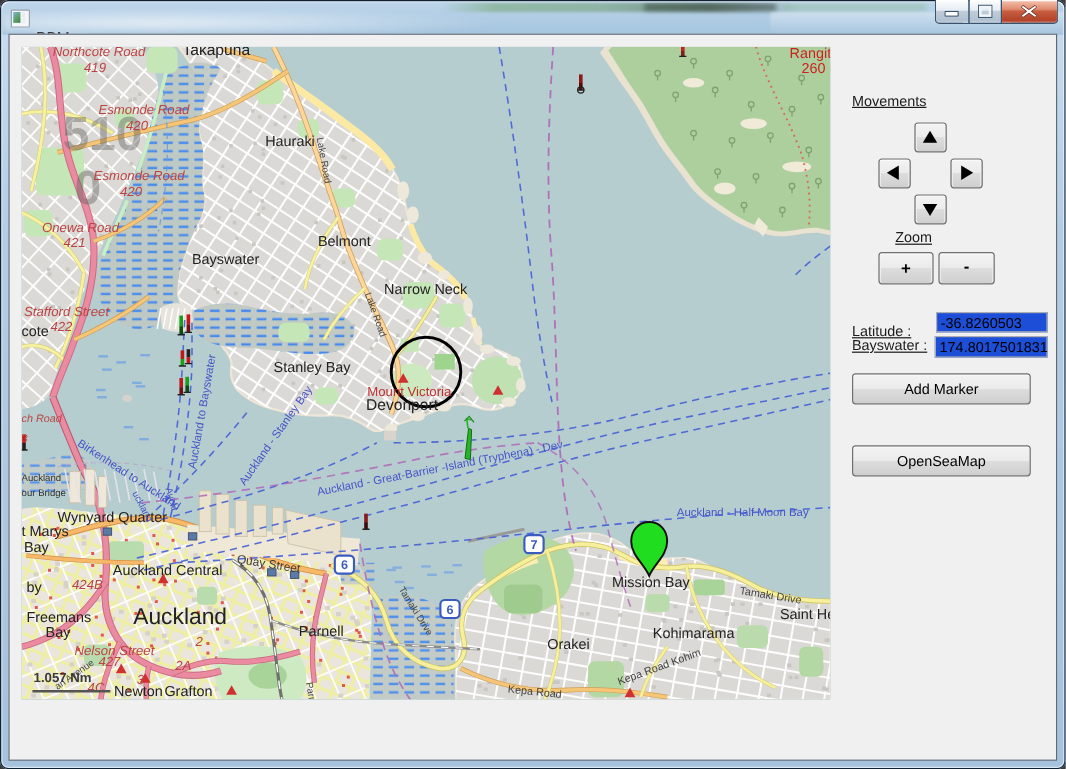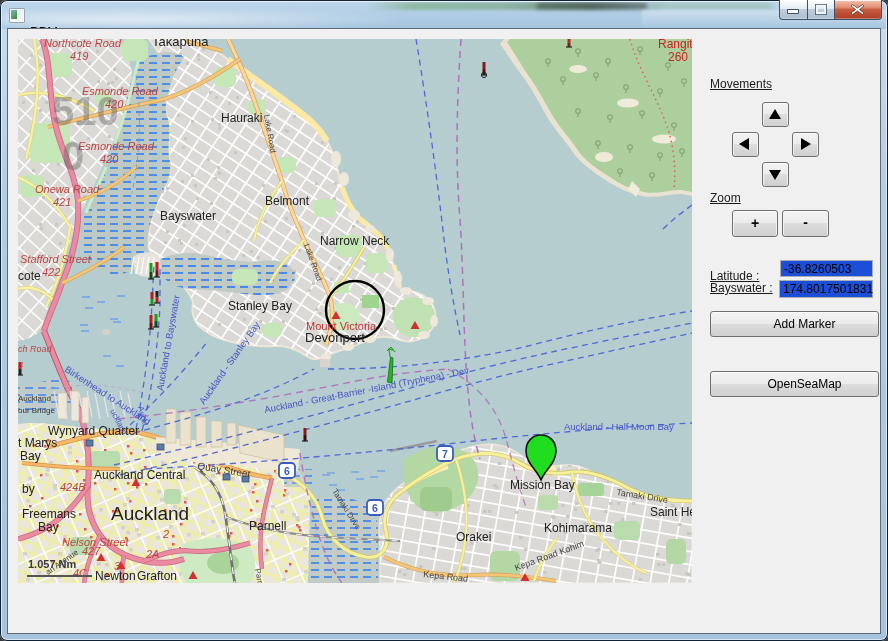--- a/index.html
+++ b/index.html
@@ -33,21 +33,21 @@
   .lab{position:absolute;font-size:12px;color:#1b1b1b;text-decoration:underline;}
   .win-btn{position:absolute;border:1px solid #707070;border-radius:3px;
     background:linear-gradient(180deg,#f3f3f3 0%,#ebebeb 49%,#dddddd 50%,#cfcfcf 100%);
     box-shadow:inset 0 1px 0 #fcfcfc, inset 1px 0 0 #f2f2f2, inset -1px 0 0 #f2f2f2;}
   .tri{position:absolute;width:0;height:0;}
   .zbtn{font-size:14px;font-weight:bold;color:#000;text-align:center;}
   .tbox{position:absolute;background:#1d4ed8;border:1px solid #abadb3;font-size:12px;color:#000;padding:1px 0 0 3px;}
   .pbtn{position:absolute;left:702px;width:147px;height:24px;border:1px solid #707070;border-radius:3px;
     background:linear-gradient(180deg,#f3f3f3 0%,#ebebeb 49%,#dddddd 50%,#cfcfcf 100%);
     box-shadow:inset 0 1px 0 #fcfcfc;
-    font-size:12px;color:#000;text-align:center;line-height:24px;padding-left:20px;}
+    font-size:12px;color:#000;text-align:center;line-height:24px;}
 </style>
 </head>
 <body>
 <div class="window">
   <div class="tbar">
     <div class="smear3"></div>
       <div class="smear1"></div>
       <div class="smear2"></div>
       <div class="smear5"></div>
       <div class="smear4"></div>
@@ -1457,21 +1457,21 @@
       </div>
     <div class="win-btn" style="left:724px;top:103px;width:25px;height:23px;">
         <div class="tri" style="left:6px;top:5px;border-top:6px solid transparent;border-bottom:6px solid transparent;border-right:10px solid #000;"></div>
       </div>
     <div class="win-btn" style="left:784px;top:103px;width:25px;height:23px;">
         <div class="tri" style="left:8px;top:5px;border-top:6px solid transparent;border-bottom:6px solid transparent;border-left:10px solid #000;"></div>
       </div>
     <div class="win-btn" style="left:754px;top:133px;width:25px;height:23px;">
         <div class="tri" style="left:6px;top:7px;border-left:6px solid transparent;border-right:6px solid transparent;border-top:10px solid #000;"></div>
       </div>
-    <div class="lab" style="left:702px;top:162px;">Zoom</div>
+    <div class="lab" style="left:738px;top:162px;">Zoom</div>
     <div class="win-btn zbtn" style="left:724px;top:181px;width:44px;height:25px;line-height:24px;">+</div>
     <div class="win-btn zbtn" style="left:774px;top:181px;width:45px;height:25px;line-height:22px;">-</div>
     <div class="lab" style="left:702px;top:240px;">Latitude :</div>
     <div class="tbox" style="left:772px;top:231px;width:88px;height:14px;">-36.8260503</div>
     <div class="lab" style="left:702px;top:252px;">Bayswater :</div>
     <div class="tbox" style="left:771px;top:251px;width:89px;height:15px;font-size:12px;">174.8017501831</div>
     <div class="pbtn" style="top:282px;">Add Marker</div>
     <div class="pbtn" style="top:342px;">OpenSeaMap</div>
   </div>
 </div>

